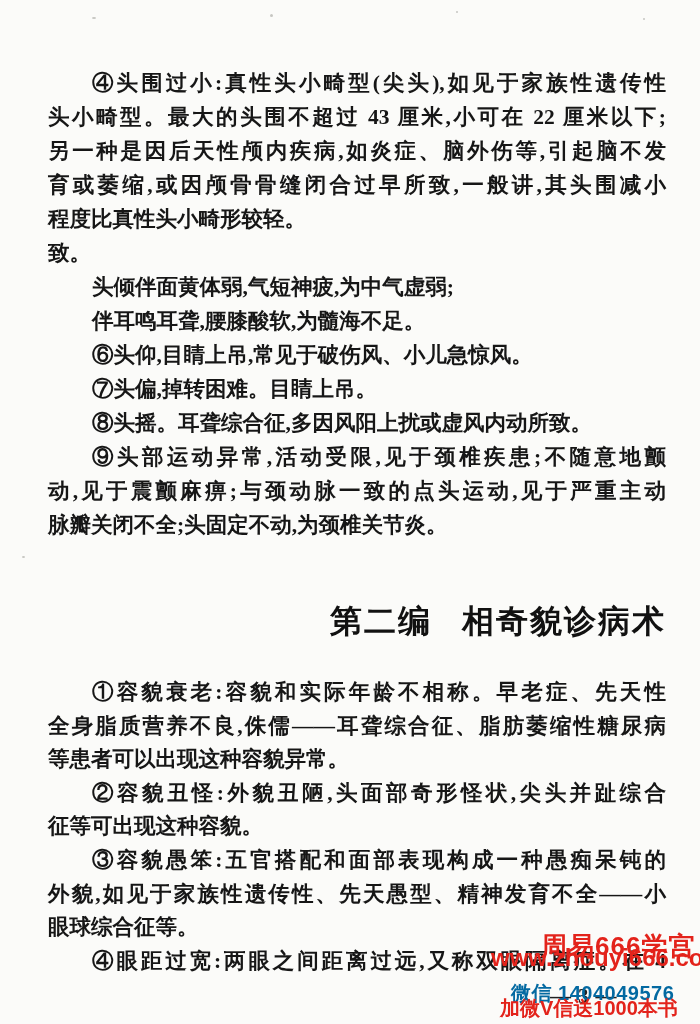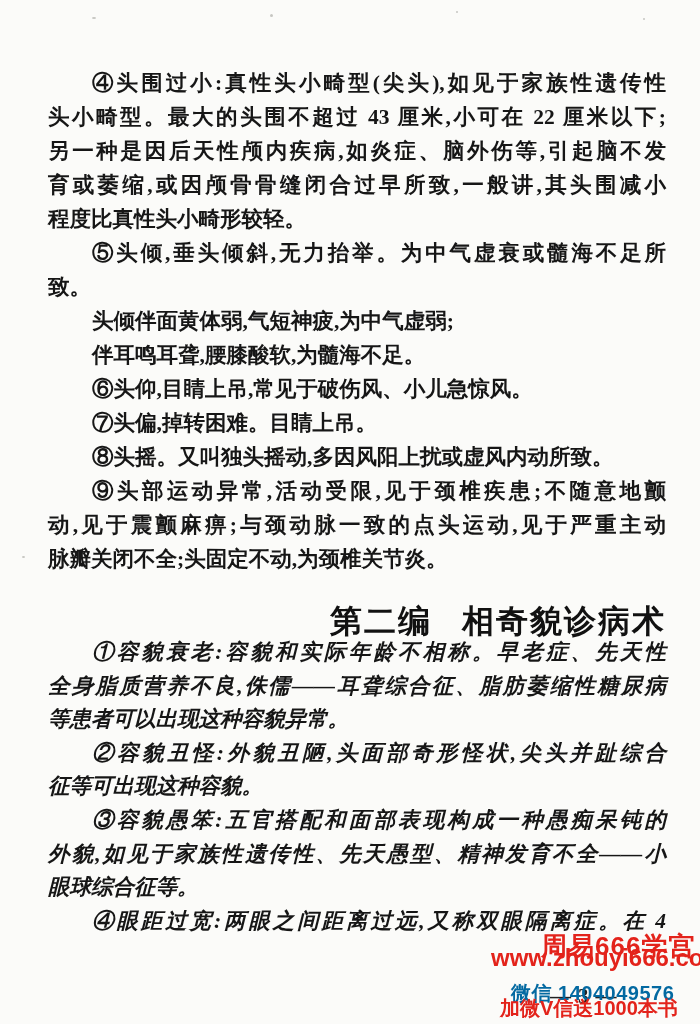--- a/index.html
+++ b/index.html
@@ -7,21 +7,21 @@
     position:relative; width:700px; height:1024px;
     background:#fbfbf9; overflow:hidden;
     font-family:"Liberation Serif","DejaVu Serif",serif;
     color:#161616;
   }
   .textblock {
     position:absolute; left:48px; width:618px;
     font-size:21.5px; font-weight:600;
   }
   #block1 { top:66px;  line-height:34px; }
-  #block2 { top:636px; line-height:33.6px;font-style:italic; }
+  #block2 { top:676px; line-height:33.6px; }
   .ln { white-space:normal; }
   .ind { text-indent:44px; }
   .just { text-align:justify; text-align-last:justify; }
   .heading {
     position:absolute; left:48px; top:601px; width:618px; height:40px;
     text-align:right; font-size:32px; font-weight:bold;
     font-family:"Liberation Sans","DejaVu Sans",sans-serif;
     letter-spacing:2px; line-height:40px; color:#111;
   }
   .heading .gap { display:inline-block; width:30px; }
@@ -51,27 +51,26 @@
   <div class="speck" style="left:92px;top:17px;width:4px;height:2px;"></div>
   <div class="speck" style="left:643px;top:18px;width:2px;height:2px;"></div>
   <div class="speck" style="left:22px;top:556px;width:3px;height:2px;"></div>
 
   <div class="textblock" id="block1">
     <div class="ln ind just">④头围过小:真性头小畸型(尖头),如见于家族性遗传性</div>
     <div class="ln just">头小畸型。最大的头围不超过 43 厘米,小可在 22 厘米以下;</div>
     <div class="ln just">另一种是因后天性颅内疾病,如炎症、脑外伤等,引起脑不发</div>
     <div class="ln just">育或萎缩,或因颅骨骨缝闭合过早所致,一般讲,其头围减小</div>
     <div class="ln">程度比真性头小畸形较轻。</div>
-    <div class="ln ind just">⑤头倾,垂头倾斜,无力抬举。为中气虚衰或髓海不足所</div>
     <div class="ln">致。</div>
     <div class="ln ind">头倾伴面黄体弱,气短神疲,为中气虚弱;</div>
     <div class="ln ind">伴耳鸣耳聋,腰膝酸软,为髓海不足。</div>
     <div class="ln ind">⑥头仰,目睛上吊,常见于破伤风、小儿急惊风。</div>
     <div class="ln ind">⑦头偏,掉转困难。目睛上吊。</div>
-    <div class="ln ind">⑧头摇。又叫独头摇动,多因风阳上扰或虚风内动所致。</div>
+    <div class="ln ind">⑧头摇。耳聋综合征,多因风阳上扰或虚风内动所致。</div>
     <div class="ln ind just">⑨头部运动异常,活动受限,见于颈椎疾患;不随意地颤</div>
     <div class="ln just">动,见于震颤麻痹;与颈动脉一致的点头运动,见于严重主动</div>
     <div class="ln">脉瓣关闭不全;头固定不动,为颈椎关节炎。</div>
   </div>
 
   <div class="heading">
     <span>第二编</span><span class="gap"></span><span>相奇貌诊病术</span>
   </div>
 
   <div class="textblock" id="block2">

